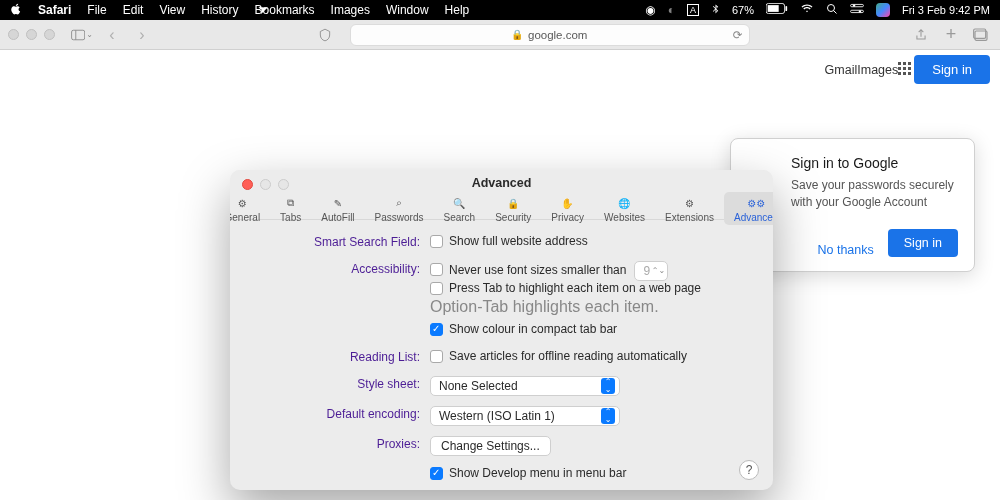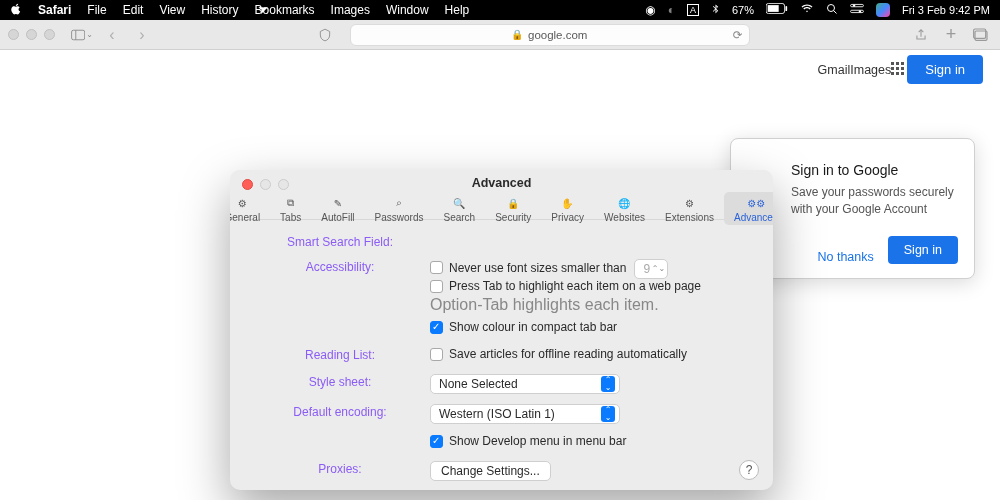--- a/index.html
+++ b/index.html
@@ -19,27 +19,27 @@
   .traffic { display:flex; gap:7px; margin-right:8px; }
   .tl { width:11px; height:11px; border-radius:50%; background:#d6d6d6; border:1px solid #c0c0c0; }
   .tool-icon { width:22px; height:22px; display:flex; align-items:center; justify-content:center; color:#7a7a7a; border-radius:4px; }
   .url-bar { flex:0 0 400px; margin:0 auto; background:#fdfdfd; border:1px solid #dcdcdc; border-radius:6px; height:22px; display:flex; align-items:center; justify-content:center; font-size:11.5px; color:#5a5a5a; position:relative;}
   .url-bar .lock { margin-right:4px; font-size:10px; }
   .url-bar .refresh-icon { position:absolute; right:6px; color:#888; }
   .tool-right { display:flex; gap:8px; margin-left:auto; }
 
   
   .page { position:absolute; top:50px; left:0; right:0; bottom:0; background:#fff; }
-  .g-links { position:absolute; top:5px; right:17px; display:flex; align-items:center; font-size:12.5px; color:#333; }
+  .g-links { position:absolute; top:5px; right:10px; display:flex; align-items:center; font-size:12.5px; color:#333; }
   .g-links .apps-icon { width:16px; height:16px; display:grid; grid-template-columns:repeat(3,3px); grid-template-rows:repeat(3,3px); gap:2px; }
   .g-links .apps-icon span { background:#555; }
   .g-links .signin-btn { background:#1a73e8; color:#fff; padding:7px 18px; border-radius:4px; font-size:13px; }
 
   
-  .popover { position:absolute; top:88px; right:25px; width:245px; background:#fff; border:1px solid #d0d0d0; border-radius:8px; box-shadow:0 4px 20px rgba(0,0,0,0.15); padding:23px 16px 14px 60px; }
+  .popover { position:absolute; top:88px; right:25px; width:245px; background:#fff; border:1px solid #d0d0d0; border-radius:8px; box-shadow:0 4px 20px rgba(0,0,0,0.15); padding:16px 16px 14px 60px; }
   .popover .g-logo { position:absolute; left:14px; top:40px; width:28px; height:28px; }
   .popover .p-title { font-size:14px; color:#1a1a1a; margin-bottom:6px; font-weight:500;}
   .popover .p-body { font-size:12px; color:#555; line-height:1.4; margin-bottom:18px;}
   .popover .p-actions { display:flex; align-items:flex-end; justify-content:flex-end; gap:14px; }
   .popover .p-nothanks { font-size:12.5px; color:#1a73e8; }
   .popover .p-signin { background:#1a73e8; color:#fff; padding:7px 16px; border-radius:4px; font-size:12.5px; }
 
   
   .prefs { position:absolute; top:170px; left:230px; width:543px; height:320px; background:#ececec; border-radius:10px; box-shadow:0 20px 50px rgba(0,0,0,0.35); overflow:hidden; }
   .prefs-top { height:50px; background:#ececec; border-bottom:1px solid #d8d8d8; position:relative;text-decoration:underline; }
@@ -50,21 +50,21 @@
   .prefs .traffic2 .tl.grn { background:#e6e6e6; border-color:#ccc;}
   .prefs-title { position:absolute; top:6px; left:0; right:0; text-align:center; font-size:12.5px; font-weight:600; color:#2a2a2a;}
   .tabs { position:absolute; top:22px; left:0; right:0; display:flex; justify-content:center; gap:0; }
   .tab { display:flex; flex-direction:column; align-items:center; padding:2px 10px 2px; font-size:10px; color:#555; border-radius:5px; }
   .tab .ti { height:18px; display:flex; align-items:center; justify-content:center; color:#555;}
   .tab.active { background:#dcdcdc; color:#2a62d8;}
   .tab.active .ti { color:#2a62d8;}
 
   .prefs-body { padding:14px 30px 10px 30px; font-size:12px; color:#2a2a2a; height:calc(100% - 50px); overflow:hidden; position:relative;}
   .row { display:flex; align-items:flex-start; margin-bottom:10px; }
-  .row .lbl { width:170px; text-align:center; padding-right:10px; padding-top:1px; color:#8b5cf6;}
+  .row .lbl { width:170px; text-align:right; padding-right:10px; padding-top:1px; color:#4c1d95;}
   .row .ctrl { flex:1; }
   .check { display:inline-flex; align-items:center; gap:6px; margin-bottom:3px; }
   .check input { width:13px; height:13px; appearance:none; border:1px solid #a9a9a9; border-radius:3px; background:#fff; position:relative;}
   .check input:checked { background:#0a7aff; border-color:#0a7aff;}
   .check input:checked::after { content:"✓"; color:#fff; font-size:10px; position:absolute; top:-1px; left:1px;}
   .hint { font-size:16px; color:#888; margin-left:0; margin-bottom:6px; }
   .select { display:inline-flex; align-items:center; background:#fff; border:1px solid #cfcfcf; border-radius:5px; height:20px; padding:0 4px 0 8px; font-size:12px; min-width:190px; justify-content:space-between;}
   .select.tiny { min-width:34px; }
   .select .arrows { background:#0a7aff; color:#fff; width:14px; height:16px; border-radius:3px; font-size:8px; display:flex; flex-direction:column; align-items:center; justify-content:center; line-height:1;}
   .select.tiny .arrows { background:transparent; color:#888; width:10px; }
@@ -248,20 +248,26 @@
       <div class="tab active">
           <span class="ti">⚙⚙</span>
           <span>Advanced</span>
         </div>
     </div>
   </div>
 
   <div class="prefs-body">
     <div class="row">
       <div class="lbl">Smart Search Field:</div>
+      <div class="ctrl">
+        <label class="check">
+            <input type="checkbox" style="">
+            <span>Show full website address</span>
+          </label>
+      </div>
     </div>
     <div class="row">
       <div class="lbl">Accessibility:</div>
       <div class="ctrl">
         <div style="display:flex;align-items:center;gap:8px;">
           <label class="check">
               <input type="checkbox" style="">
               <span>Never use font sizes smaller than</span>
             </label>
           <span class="select tiny">
@@ -295,25 +301,25 @@
           </span></div>
     </div>
     <div class="row">
       <div class="lbl">Default encoding:</div>
       <div class="ctrl"><span class="select">
             <span>Western (ISO Latin 1)</span>
             <span class="arrows">⌃<br>⌄</span>
           </span></div>
     </div>
     <div class="row">
+      <div class="lbl">Proxies:</div>
+      <div class="ctrl"><span class="btn">Change Settings...</span></div>
+    </div>
+    <div class="row">
       <div class="lbl"></div>
       <div class="ctrl"><label class="check">
             <input type="checkbox" checked="" style="">
             <span>Show Develop menu in menu bar</span>
           </label></div>
     </div>
-    <div class="row">
-      <div class="lbl">Proxies:</div>
-      <div class="ctrl"><span class="btn">Change Settings...</span></div>
-    </div>
     <div class="help">?</div>
   </div>
 </div>
 
 </body></html>

